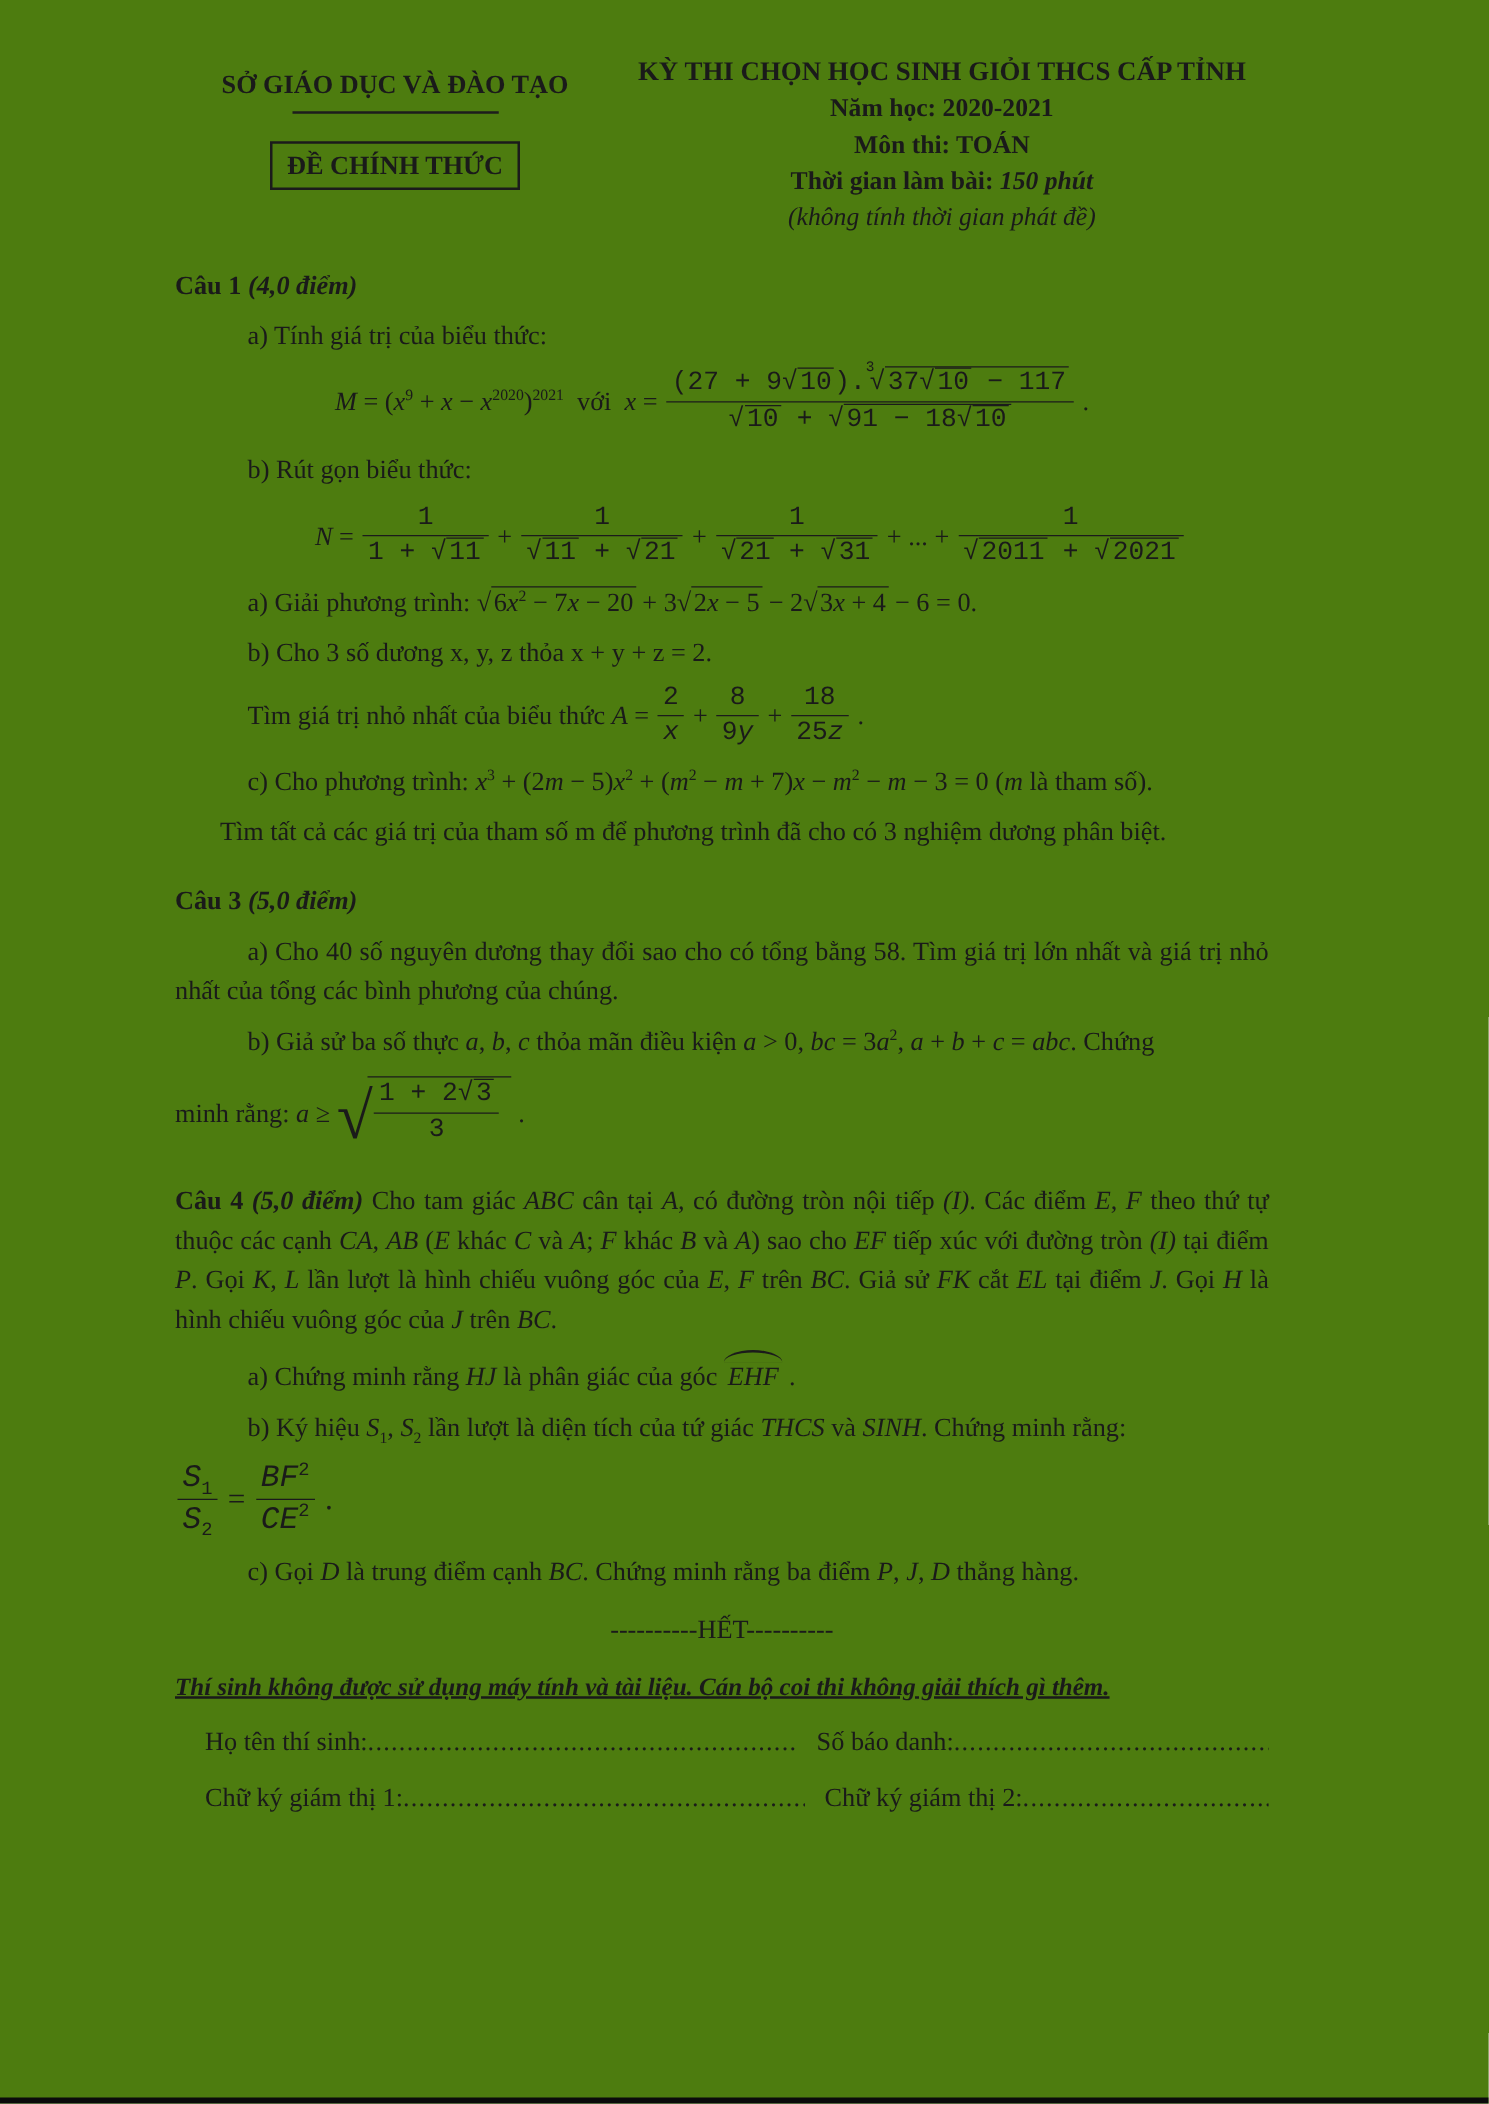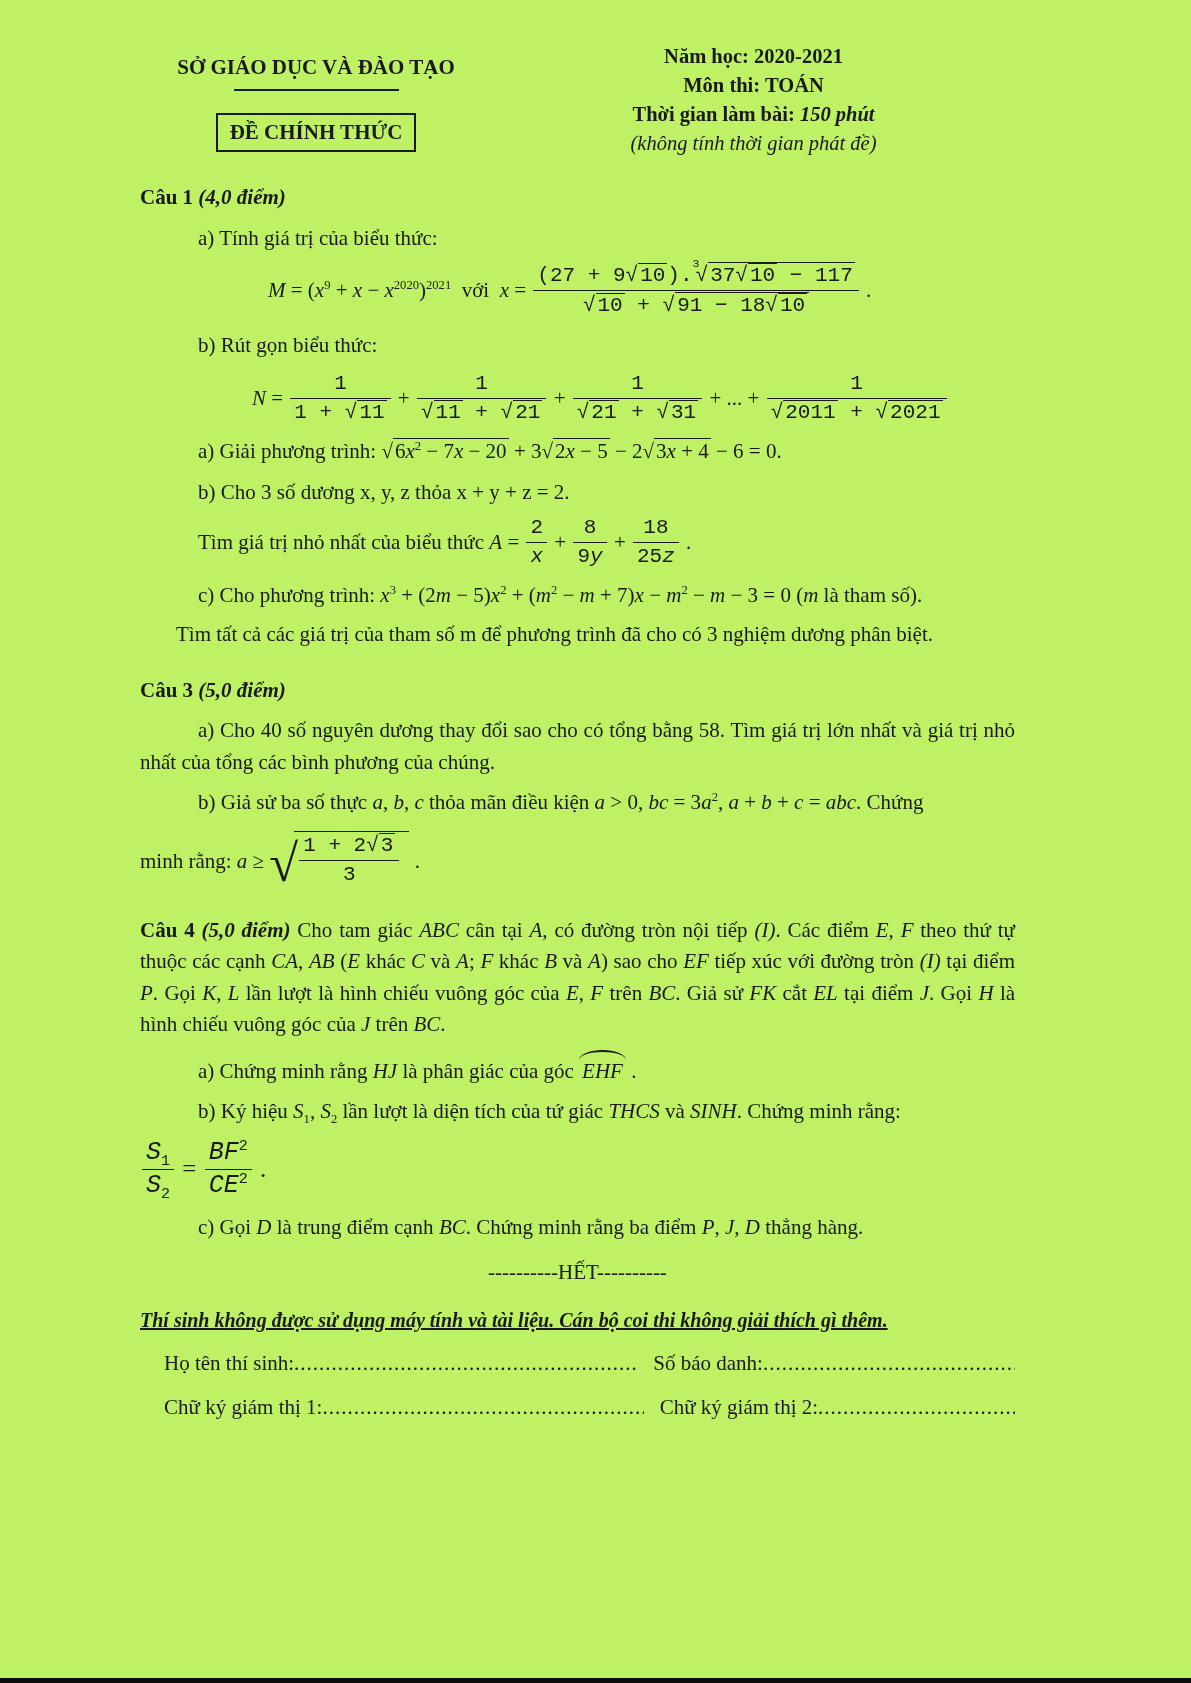--- a/index.html
+++ b/index.html
@@ -1,18 +1,18 @@
 <!DOCTYPE html>
 <html><head>
 <meta charset="utf-8">
 <style>
   html,body { margin:0; padding:0; background:#e8e8e8; }
   .page {
     position:relative; width:1191px; height:1683px; margin:0 auto;
-    background:#bef264; color:#1a1a1a; overflow:hidden;
+    background:#4d7c0f; color:#1a1a1a; overflow:hidden;
     font-family:"Liberation Serif","DejaVu Serif",serif;
     font-size:21px; line-height:1.5;
   }
   .content { position:absolute; left:140px; top:42px; width:875px; }
 
   
   .header { display:flex; }
   .header-left { width:352px; text-align:center; padding-top:10px; }
   .org { font-weight:bold; font-size:21px; white-space:nowrap; }
   .org-underline { width:165px; height:2px; background:#1d1d1d; margin:5px auto 22px; }
@@ -64,20 +64,21 @@
 <div class="page">
   <div class="content">
 
     <div class="header">
       <div class="header-left">
         <div class="org">SỞ GIÁO DỤC VÀ ĐÀO TẠO</div>
         <div class="org-underline"></div>
         <div class="exam-box">ĐỀ CHÍNH THỨC</div>
       </div>
       <div class="header-right">
+        <div class="exam-title">KỲ THI CHỌN HỌC SINH GIỎI THCS CẤP TỈNH</div>
         <div class="exam-year">Năm học: 2020-2021</div>
         <div class="exam-subject">Môn thi: TOÁN</div>
         <div class="exam-time">
           <span>Thời gian làm bài:</span>
           <span class="dur-val">150 phút</span>
         </div>
         <div class="exam-note">(không tính thời gian phát đề)</div>
       </div>
     </div>
 

